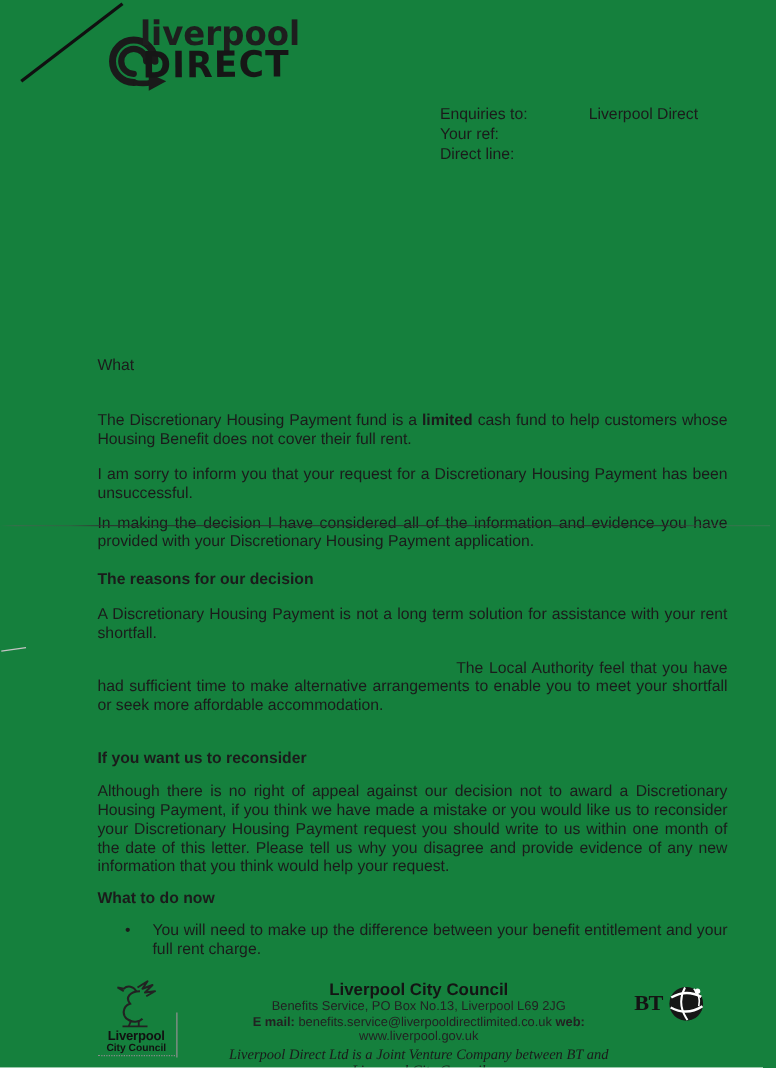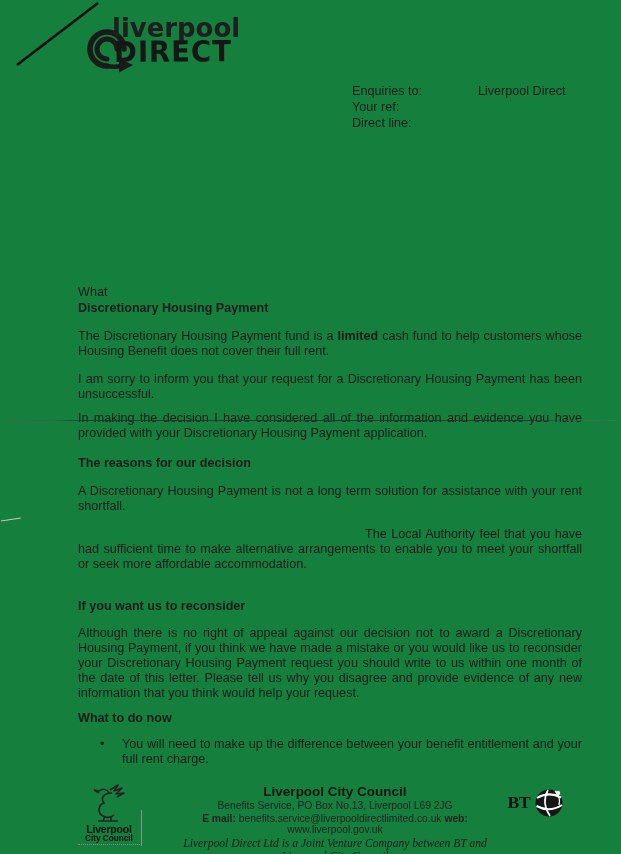--- a/index.html
+++ b/index.html
@@ -15,23 +15,23 @@
   .logo-liverpool{
     font-family:"DejaVu Sans",sans-serif;font-size:27px;font-weight:700;
     color:#1e1e1e;letter-spacing:0px;line-height:27px;transform:scaleX(.96);transform-origin:left;
   }
   .logo-direct{
     font-family:"DejaVu Sans",sans-serif;font-size:29px;font-weight:800;
     color:#161616;letter-spacing:1px;line-height:26px;margin-top:-2px;margin-left:2px;
     transform:scaleX(.95) rotate(-.4deg);transform-origin:left;
   }
   .ref-block{position:absolute;left:352px;top:83px;font-size:12.6px;line-height:16px;}
-  .ref-row{display:flex;}
+  .ref-row{display:flex;gap:16px;}
   .ref-label{width:103px;}
-  .ref-value{white-space:nowrap;margin-left:23px;}
+  .ref-value{white-space:nowrap;}
   
   .para,.heading,.salutation,.subject{
     position:absolute;left:78px;width:504px;font-size:12.6px;line-height:15px;
     color:#1b1b1b;
   }
   .para{text-align:justify;}
   .heading,.subject{font-weight:bold;}
   .indent-para{text-indent:287px;}
   .bullet-row{position:absolute;left:100px;top:737px;width:482px;display:flex;}
   .bullet-dot{font-size:12.6px;line-height:15px;width:22px;flex:0 0 22px;}
@@ -102,21 +102,20 @@
       <span class="ref-label">Your ref:</span>
       <span class="ref-value"></span>
     </div>
     <div class="ref-row">
       <span class="ref-label">Direct line:</span>
       <span class="ref-value"></span>
     </div>
   </div>
 
   <div class="salutation" style="top:285px">What</div>
-  <div class="subject" style="top:301px">Discretionary Housing Payment</div>
 
   <div class="para" style="top:329px"><span>The Discretionary Housing Payment fund is a </span><b>limited</b><span> cash fund to help customers whose Housing Benefit does not cover their full rent.</span></div>
 
   <div class="para" style="top:372px">I am sorry to inform you that your request for a Discretionary Housing Payment has been unsuccessful.</div>
 
   <div class="para" style="top:411px">In making the decision I have considered all of the information and evidence you have provided with your Discretionary Housing Payment application.</div>
   <div class="fold-line"></div>
   <div class="squiggle-mark"></div>
 
   <div class="heading" style="top:456px">The reasons for our decision</div>

